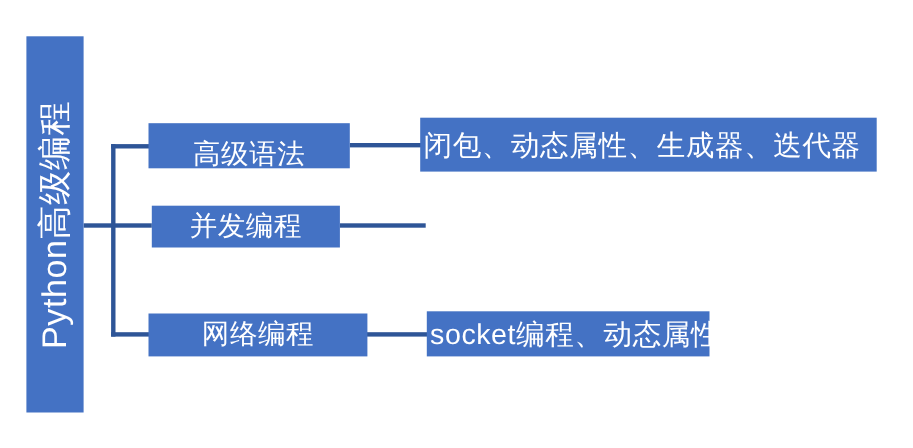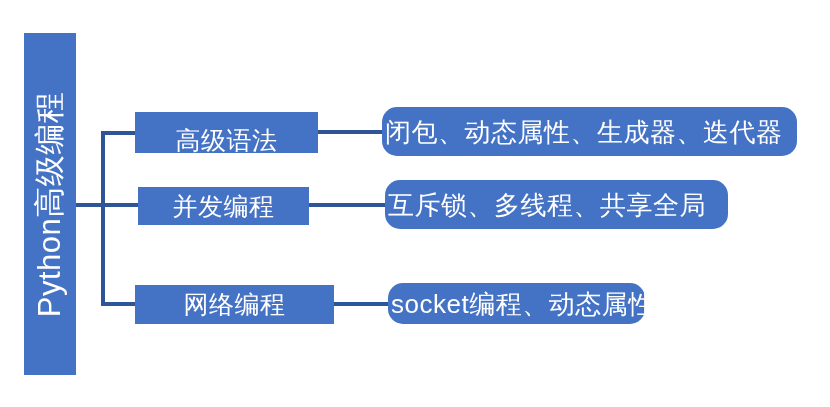--- a/index.html
+++ b/index.html
@@ -57,21 +57,20 @@
   #cat-0 { left: 135px; top: 112px; width: 183px; height: 41px; align-items: flex-end; }
   #cat-1 { left: 138px; top: 187px; width: 171px; height: 38px; justify-content: center; }
   #cat-2 { left: 135px; top: 285px; width: 199px; height: 39px; }
 
   
   .detail-node {
     font-size: 26px;
     font-weight: 400;
     justify-content: flex-start;
     padding-left: 3px;
-    border-radius: 15px;
   }
   #detail-0 { left: 382px; top: 107px; width: 415px; height: 49px; }
   #detail-1 { left: 385px; top: 180px; width: 343px; height: 49px; }
   #detail-2 { left: 388px; top: 283px; width: 257px; height: 41px; }
 
   
   .conn {
     position: absolute;
     background: #2E5597;
   }
@@ -119,21 +118,18 @@
   </div>
 
   <div class="node cat-node" id="cat-2">
     <span>网络编程</span>
   </div>
 
   <div class="node detail-node" id="detail-0">
     <span>闭包、动态属性、生成器、迭代器</span>
   </div>
 
-  <div class="node detail-node" id="detail-1">
-    <span>互斥锁、多线程、共享全局</span>
-  </div>
 
   <div class="node detail-node" id="detail-2">
     <span>socket编程、动态属性</span>
   </div>
 
 </div>
 
 </body></html>

